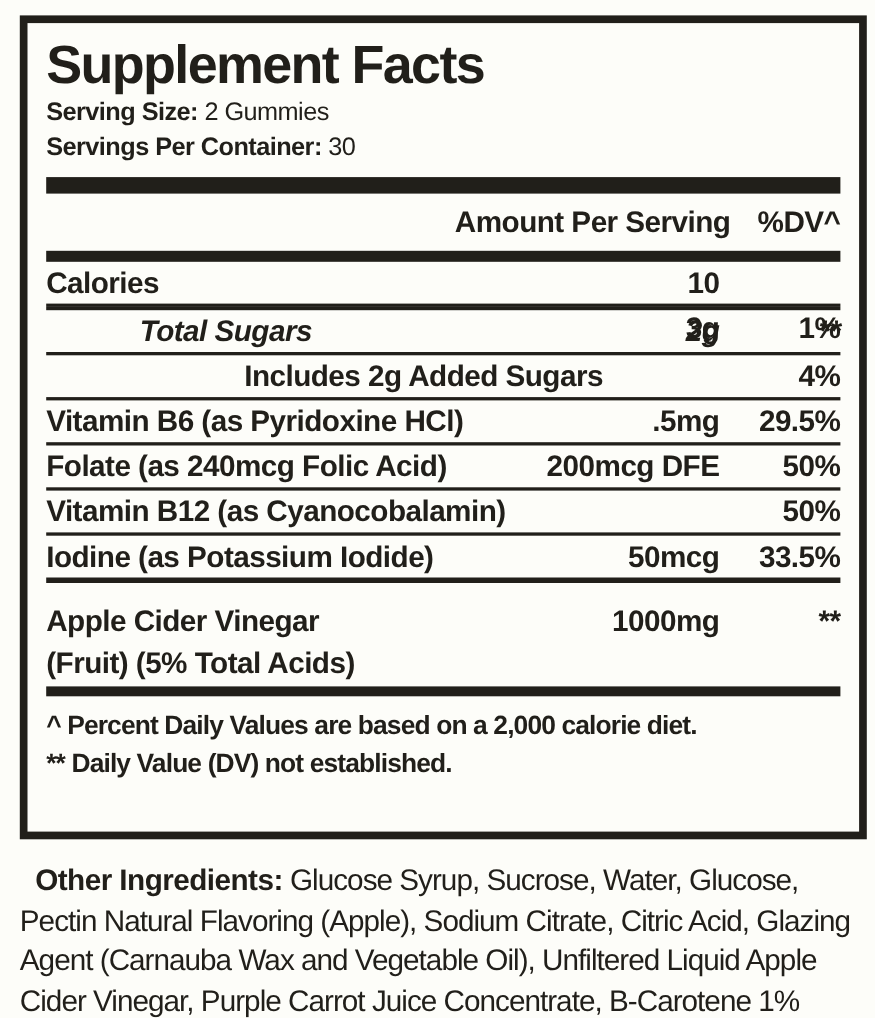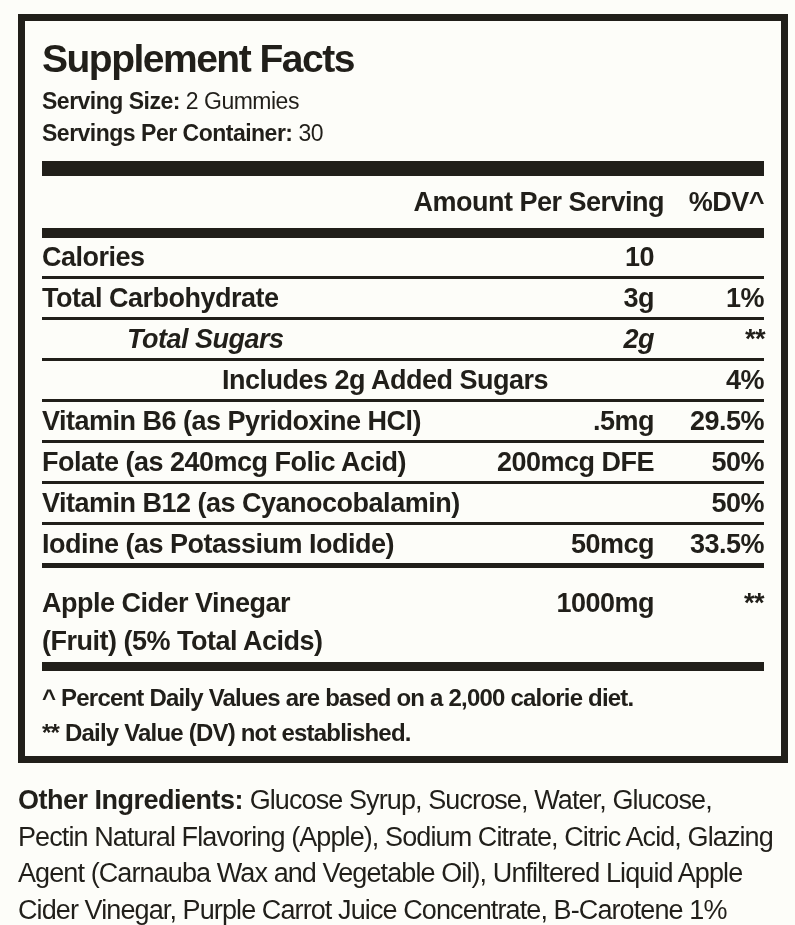--- a/index.html
+++ b/index.html
@@ -7,21 +7,21 @@
     width:795px;height:925px;overflow:hidden;position:relative;
     background:#fdfdf9;color:#211f1a;
     font-family:"Liberation Sans",sans-serif;
   }
   .panel{
     position:absolute;left:18px;top:14px;width:770px;height:749px;
     box-sizing:border-box;border:7px solid #211f1a;background:#fdfdf9;
     padding:10px 17px 0 17px;
   }
   .title{
-    font-size:39px;font-weight:700;letter-spacing:-1.5px;line-height:52px;
+    font-size:49px;font-weight:700;letter-spacing:-1.5px;line-height:52px;
     margin-top:2px;white-space:nowrap;
   }
   .serv-line{font-size:23px;line-height:32px;font-weight:700;letter-spacing:-0.5px;white-space:nowrap;}
   .serv-line .val{font-weight:400;}
   .bar{background:#211f1a;}
   .bar-xl{height:15px;margin-top:12px;}
   .bar-lg{height:10px;}
   .bar-md{height:9px;margin-top:2px;}
   .head-row{position:relative;height:52px;font-weight:700;font-size:27px;letter-spacing:-0.5px;text-align:center;}
   .head-row .amt-h{position:absolute;right:100px;bottom:10px;white-space:nowrap;}
@@ -37,21 +37,21 @@
   .row.rule-thick{border-bottom-width:5px;}
   .row.no-rule{border-bottom:none;margin-top:16px;}
   .row.two-line{line-height:38px;padding-bottom:0;}
   .row.two-line .nm2{line-height:38px;}
   .footnotes{margin-top:9px;font-size:24px;line-height:35px;font-weight:700;letter-spacing:-0.8px;}
   .footnotes div{white-space:nowrap;}
   .other{
     position:absolute;left:18px;top:782px;width:765px;
     font-size:27px;line-height:36.5px;letter-spacing:-0.9px;font-weight:400;
   }
-  .other .lead{font-weight:700;letter-spacing:-0.5px;}
+  .other .lead{font-weight:700;letter-spacing:-0.5px;margin-left:14px;}
 </style>
 </head>
 <body>
 
 <div class="panel">
 
   <div class="title">Supplement Facts</div>
 
   <div class="serv-line">
     <span>Serving Size:</span>
@@ -72,21 +72,20 @@
 
   <div class="bar bar-lg"></div>
 
   <div class="row">
     <span class="nm">Calories</span>
     <span class="amt">10</span>
     <span class="dv"></span>
   </div>
 
   <div class="row">
-    <span class="nm">Total Carbohydrate</span>
     <span class="amt">3g</span>
     <span class="dv">1%</span>
   </div>
 
   <div class="row ind1">
     <span class="nm">Total Sugars</span>
     <span class="amt">2g</span>
     <span class="dv">**</span>
   </div>
 

